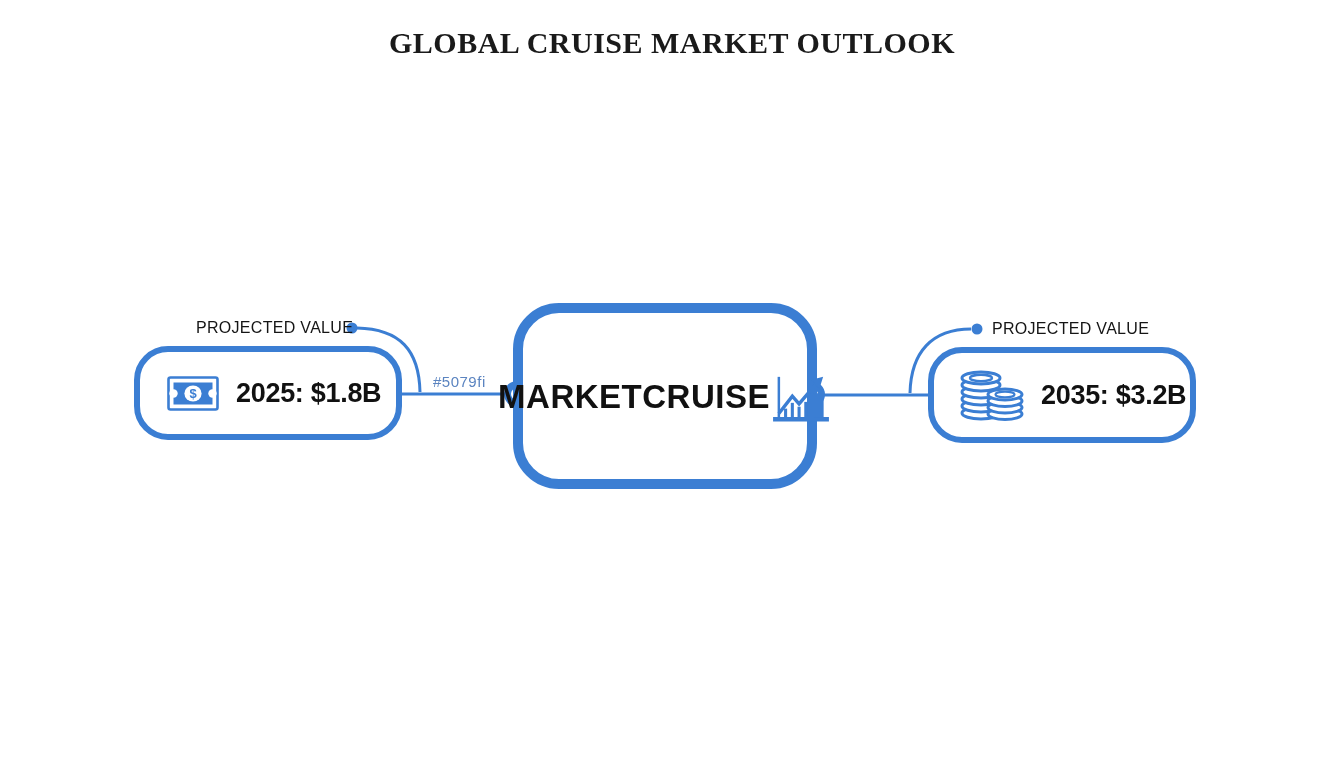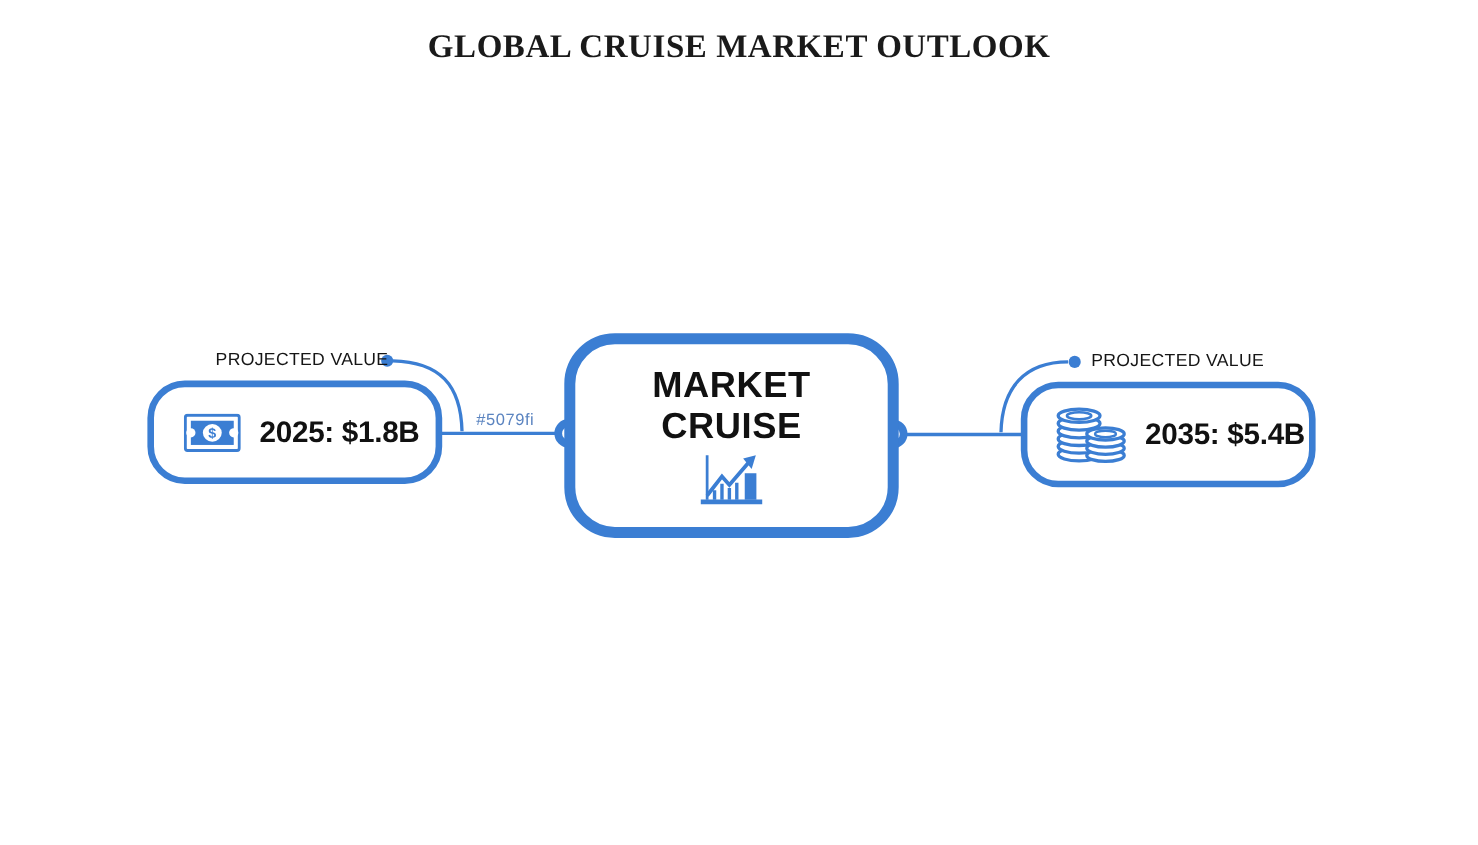--- a/index.html
+++ b/index.html
@@ -38,21 +38,21 @@
     left:134px;top:346px;width:268px;height:94px;
     border-radius:34px;padding-left:27px;gap:17px;
   }
   .node-right{
     left:928px;top:347px;width:268px;height:96px;
     border-radius:34px;padding-left:24px;gap:15px;
   }
   .node-center{
     left:513px;top:303px;width:304px;height:186px;
     border-width:10px;border-radius:46px;
-    flex-direction:column;justify-content:center;
+    flex-direction:row;justify-content:center;
   }
   .node-value{
     font-size:27px;font-weight:700;color:#111;letter-spacing:-0.3px;
     white-space:nowrap;
   }
   .center-line{
     font-size:33px;font-weight:700;line-height:37px;color:#111;
     letter-spacing:.5px;text-align:center;
   }
   .center-icon{margin-top:5px;line-height:0;}
@@ -133,16 +133,16 @@
         <ellipse cx="23" cy="17" rx="19" ry="6" fill="#ffffff" stroke="currentColor" stroke-width="3"></ellipse>
         <ellipse cx="23" cy="10" rx="19" ry="6" fill="#ffffff" stroke="currentColor" stroke-width="3"></ellipse>
         <ellipse cx="23" cy="10" rx="11" ry="3.2" fill="none" stroke="currentColor" stroke-width="2.4"></ellipse>
         <ellipse cx="47" cy="46" rx="17" ry="5.5" fill="#ffffff" stroke="currentColor" stroke-width="3"></ellipse>
         <ellipse cx="47" cy="39.5" rx="17" ry="5.5" fill="#ffffff" stroke="currentColor" stroke-width="3"></ellipse>
         <ellipse cx="47" cy="33" rx="17" ry="5.5" fill="#ffffff" stroke="currentColor" stroke-width="3"></ellipse>
         <ellipse cx="47" cy="26.5" rx="17" ry="5.5" fill="#ffffff" stroke="currentColor" stroke-width="3"></ellipse>
         <ellipse cx="47" cy="26.5" rx="9.5" ry="2.9" fill="none" stroke="currentColor" stroke-width="2.2"></ellipse>
       </svg>
     </span>
-    <span class="node-value">2035: $5.4B</span>
+    <span class="node-value">2035: $3.2B</span>
   </div>
 
 </div>
 
 </body></html>

